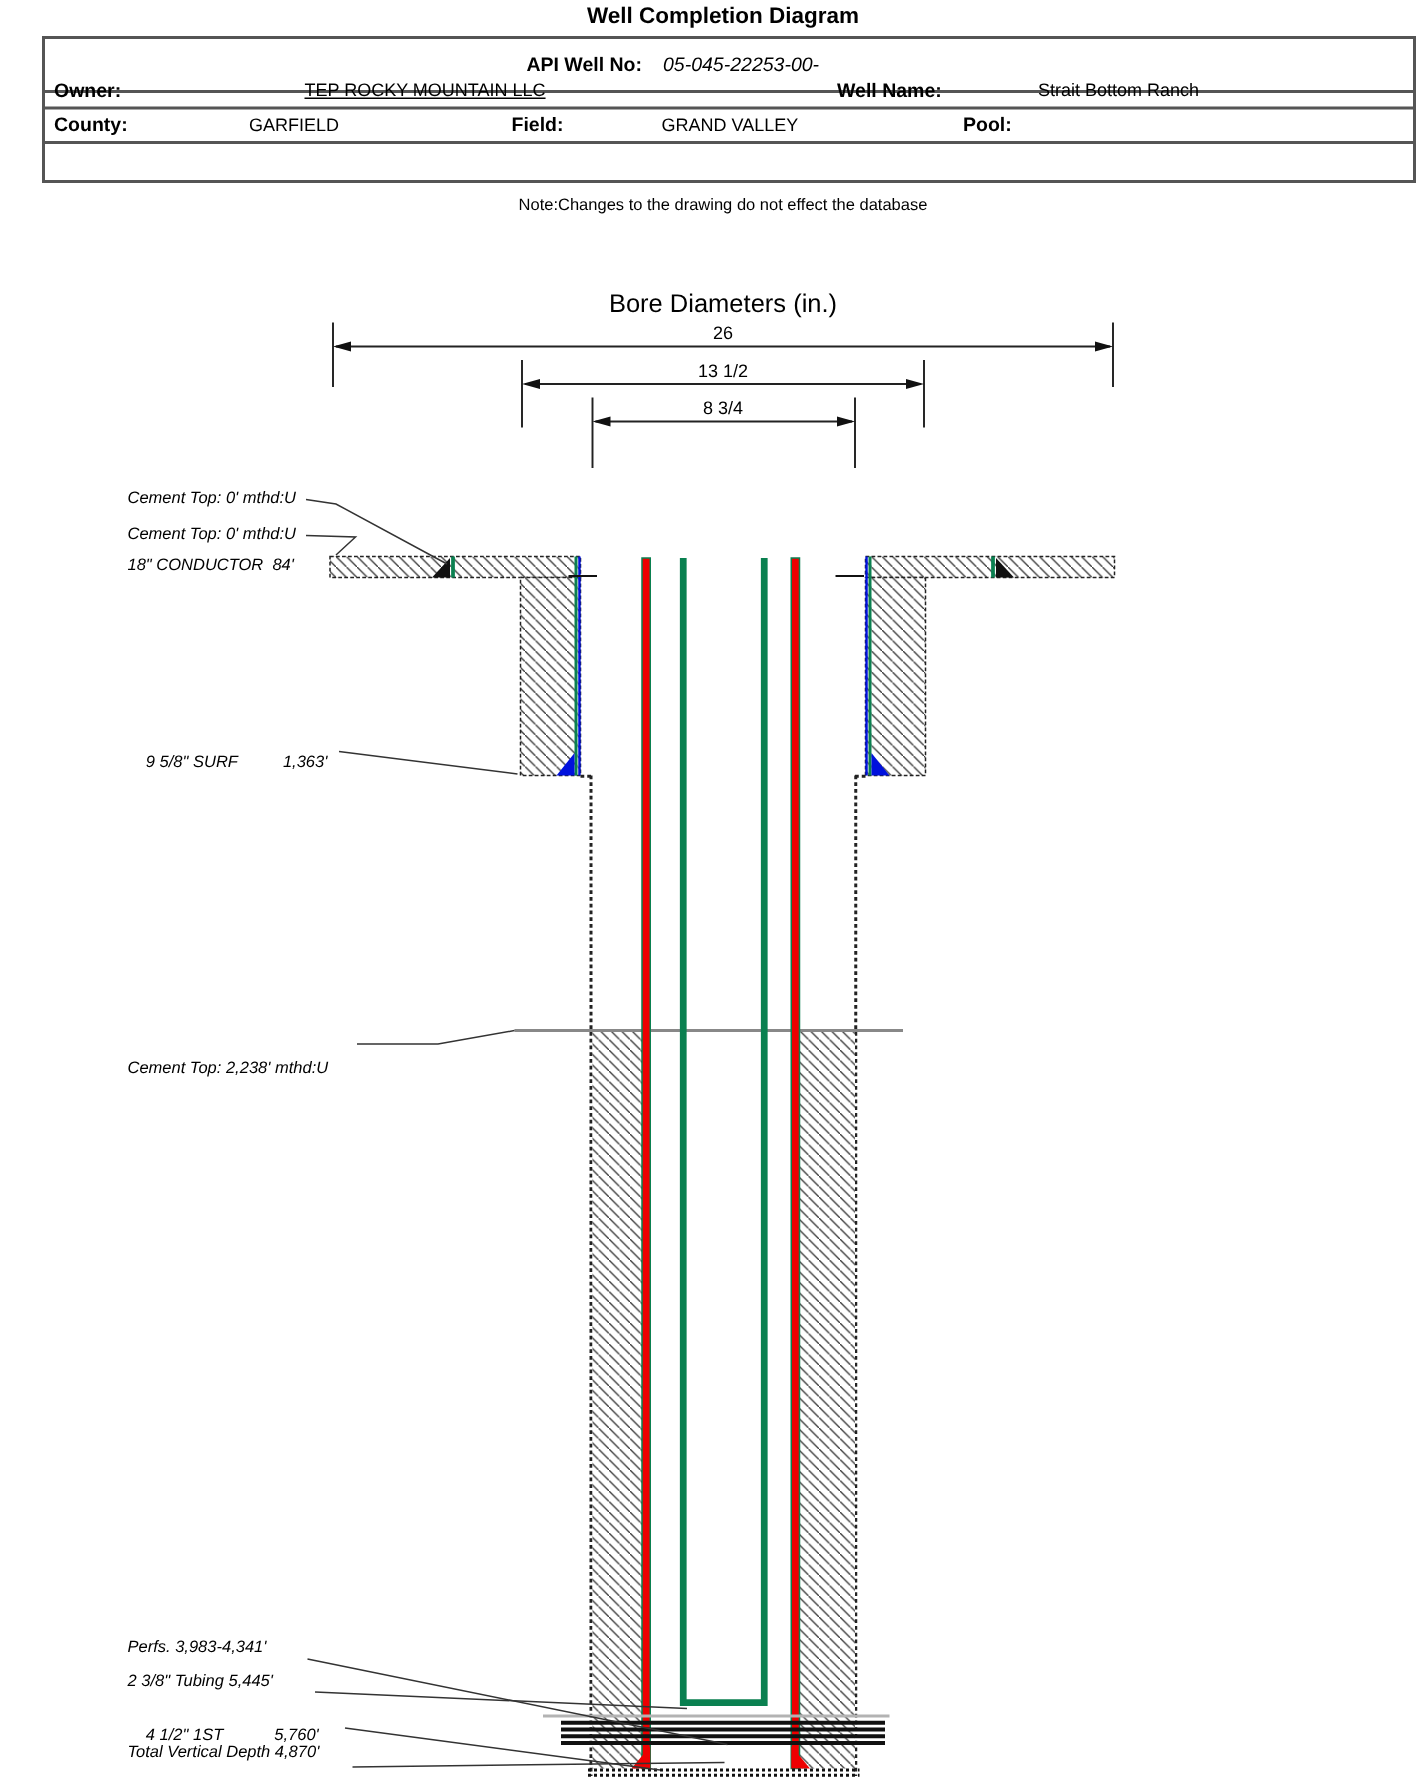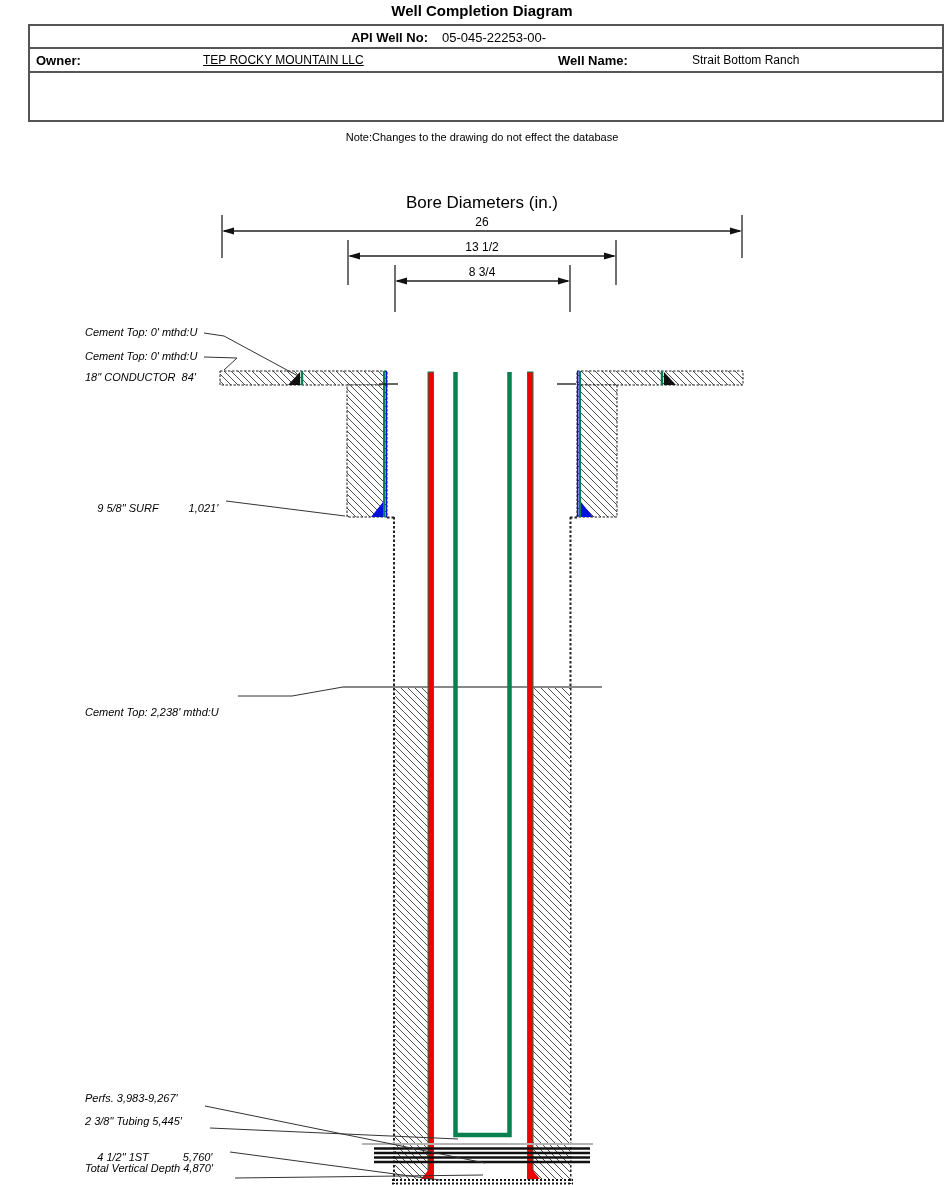--- a/index.html
+++ b/index.html
@@ -5,48 +5,56 @@
   html,body{margin:0;padding:0;background:#fff;}
   #page{position:relative;width:948px;height:1185px;background:#fff;
         font-family:"Liberation Sans", sans-serif;color:#000;overflow:hidden;}
   .abs{position:absolute;}
   #doc-title{top:2px;left:0;width:964px;text-align:center;font-size:15px;font-weight:bold;}
   
   #wtable{top:24px;left:28px;width:916px;height:98px;border:2px solid #555;box-sizing:border-box;}
   .trow{position:absolute;left:0;width:100%;box-sizing:border-box;}
   .trow span{position:absolute;white-space:nowrap;font-size:12px;top:50%;transform:translateY(-50%);}
   .trow .lbl{font-weight:bold;font-size:13px;}
-  .r1{top:0;height:23px;border-bottom:2px solid #555;}
+  .r1{top:0;height:36px;border-bottom:2px solid #555;}
   .r2{top:23px;height:24px;border-bottom:2px solid #555;}
   .r3{top:46px;height:24px;border-bottom:2px solid #555;}
   .r4{top:70px;height:24px;}
   
   #note{top:131px;left:0;width:964px;text-align:center;font-size:11px;}
   #bore-title{top:193px;left:0;width:964px;text-align:center;font-size:17px;}
   
   .ann{font-size:11px;white-space:pre;z-index:3;font-style:italic;}
   svg{position:absolute;top:0;left:0;z-index:1;}
 </style>
 </head>
 <body>
 
 <div id="page">
 
   <div class="abs" id="doc-title">Well Completion Diagram</div>
 
   <div class="abs" id="wtable">
     <div class="trow r1">
       <span class="lbl" style="left:270px;width:128px;text-align:right;">API Well No:</span>
-      <span style="left:412px;font-size:13px;">05-045-22253-00-</span>
+      <span style="left:412px;font-size:13px;font-style:italic;">05-045-22253-00-</span>
     </div>
     <div class="trow r2">
       <span class="lbl" style="left:6px;">Owner:</span>
       <span style="left:173px;text-decoration:underline;">TEP ROCKY MOUNTAIN LLC</span>
       <span class="lbl" style="left:528px;">Well Name:</span>
       <span style="left:662px;">Strait Bottom Ranch</span>
+    </div>
+    <div class="trow r3">
+      <span class="lbl" style="left:6px;">County:</span>
+      <span style="left:136px;">GARFIELD</span>
+      <span class="lbl" style="left:311px;">Field:</span>
+      <span style="left:411px;">GRAND VALLEY</span>
+      <span class="lbl" style="left:612px;">Pool:</span>
+      <span style="left:672px;"></span>
     </div>
   </div>
 
   <div class="abs" id="note">Note:Changes to the drawing do not effect the database</div>
   <div class="abs" id="bore-title">Bore Diameters (in.)</div>
 
   <svg width="948" height="1185" viewBox="0 0 948 1185">
     <defs>
       <pattern id="hatch" width="7" height="7" patternUnits="userSpaceOnUse">
         <rect width="7" height="7" fill="#ffffff"></rect>
@@ -138,23 +146,23 @@
       <polyline points="210,1128 458,1139"></polyline>
       <polyline points="230,1152 440,1180"></polyline>
       <polyline points="235,1178 483,1175"></polyline>
     </g>
   </svg>
 
   <div class="abs ann" style="left:85px;top:326px;">Cement Top: 0' mthd:U</div>
   <div class="abs ann" style="left:85px;top:350px;">Cement Top: 0' mthd:U</div>
   <div class="abs ann" style="left:85px;top:371px;">18" CONDUCTOR  84'</div>
   <div class="abs ann" style="left:85px;top:490px;">
-    <span>9 5/8" SURF</span><span style="display:inline-block;width:30px;"></span><span>1,021'</span>
+    <span>9 5/8" SURF</span><span style="display:inline-block;width:30px;"></span><span>1,363'</span>
   </div>
   <div class="abs ann" style="left:85px;top:706px;">Cement Top: 2,238' mthd:U</div>
-  <div class="abs ann" style="left:85px;top:1092px;">Perfs. 3,983-9,267'</div>
+  <div class="abs ann" style="left:85px;top:1092px;">Perfs. 3,983-4,341'</div>
   <div class="abs ann" style="left:85px;top:1115px;">2 3/8" Tubing 5,445'</div>
   <div class="abs ann" style="left:85px;top:1139px;">
     <span>4 1/2" 1ST</span><span style="display:inline-block;width:34px;"></span><span>5,760'</span>
   </div>
   <div class="abs ann" style="left:85px;top:1162px;">Total Vertical Depth 4,870'</div>
 
 </div>
 
 </body></html>

